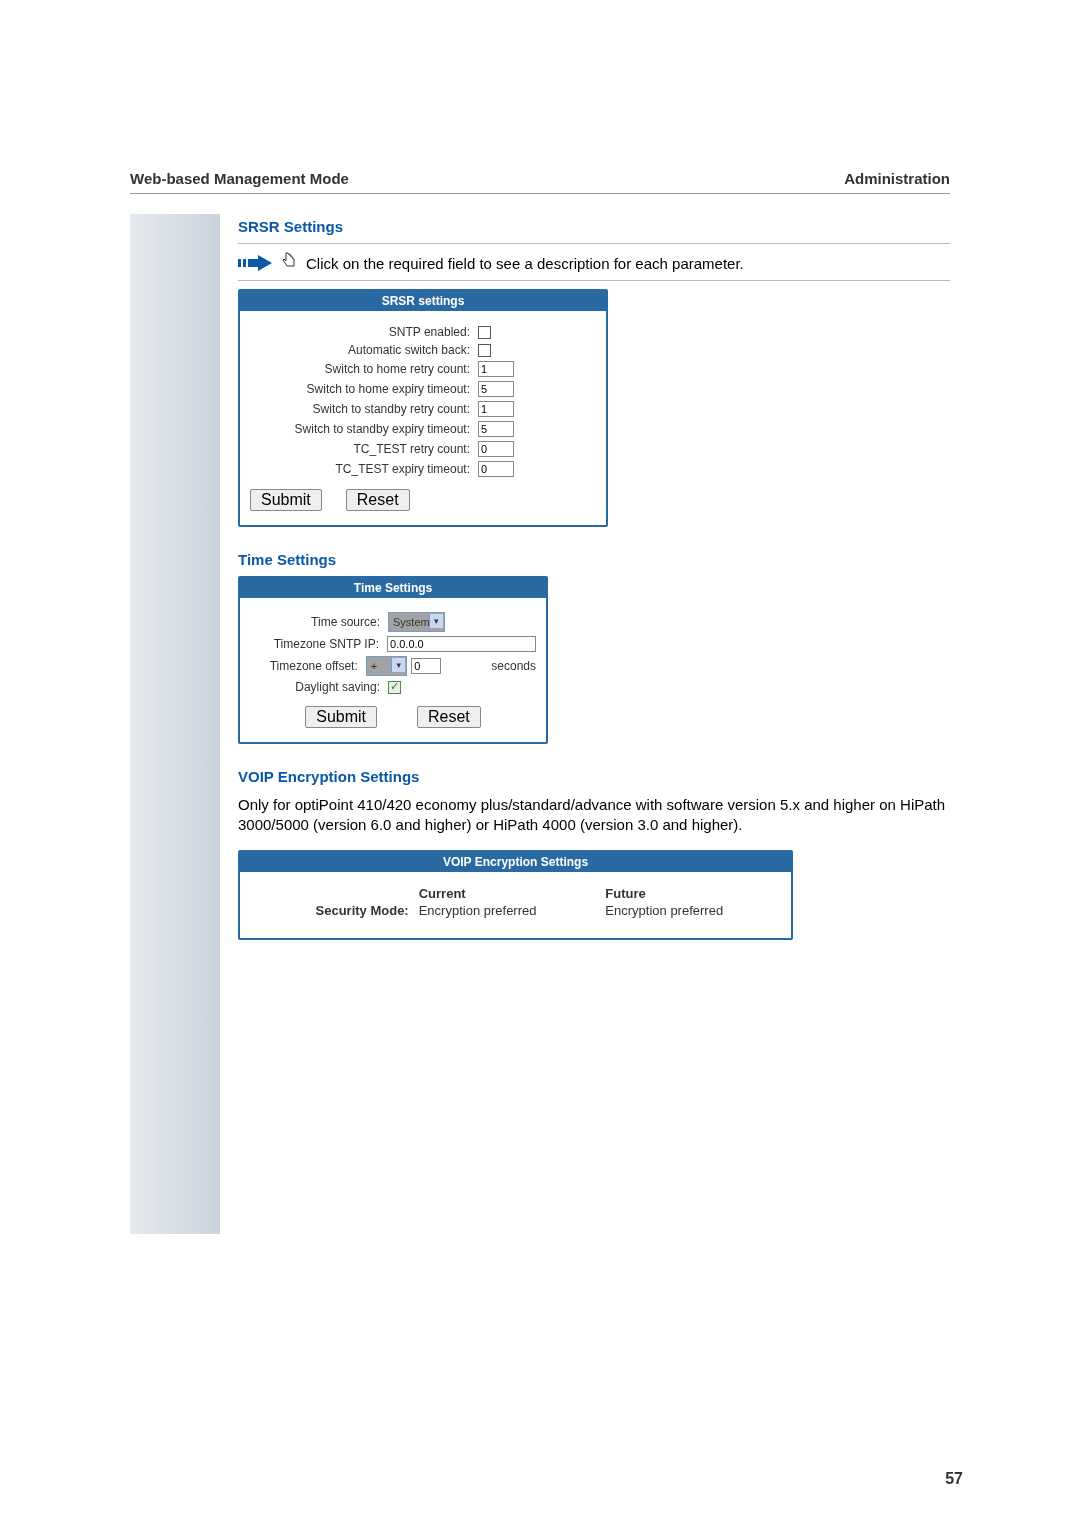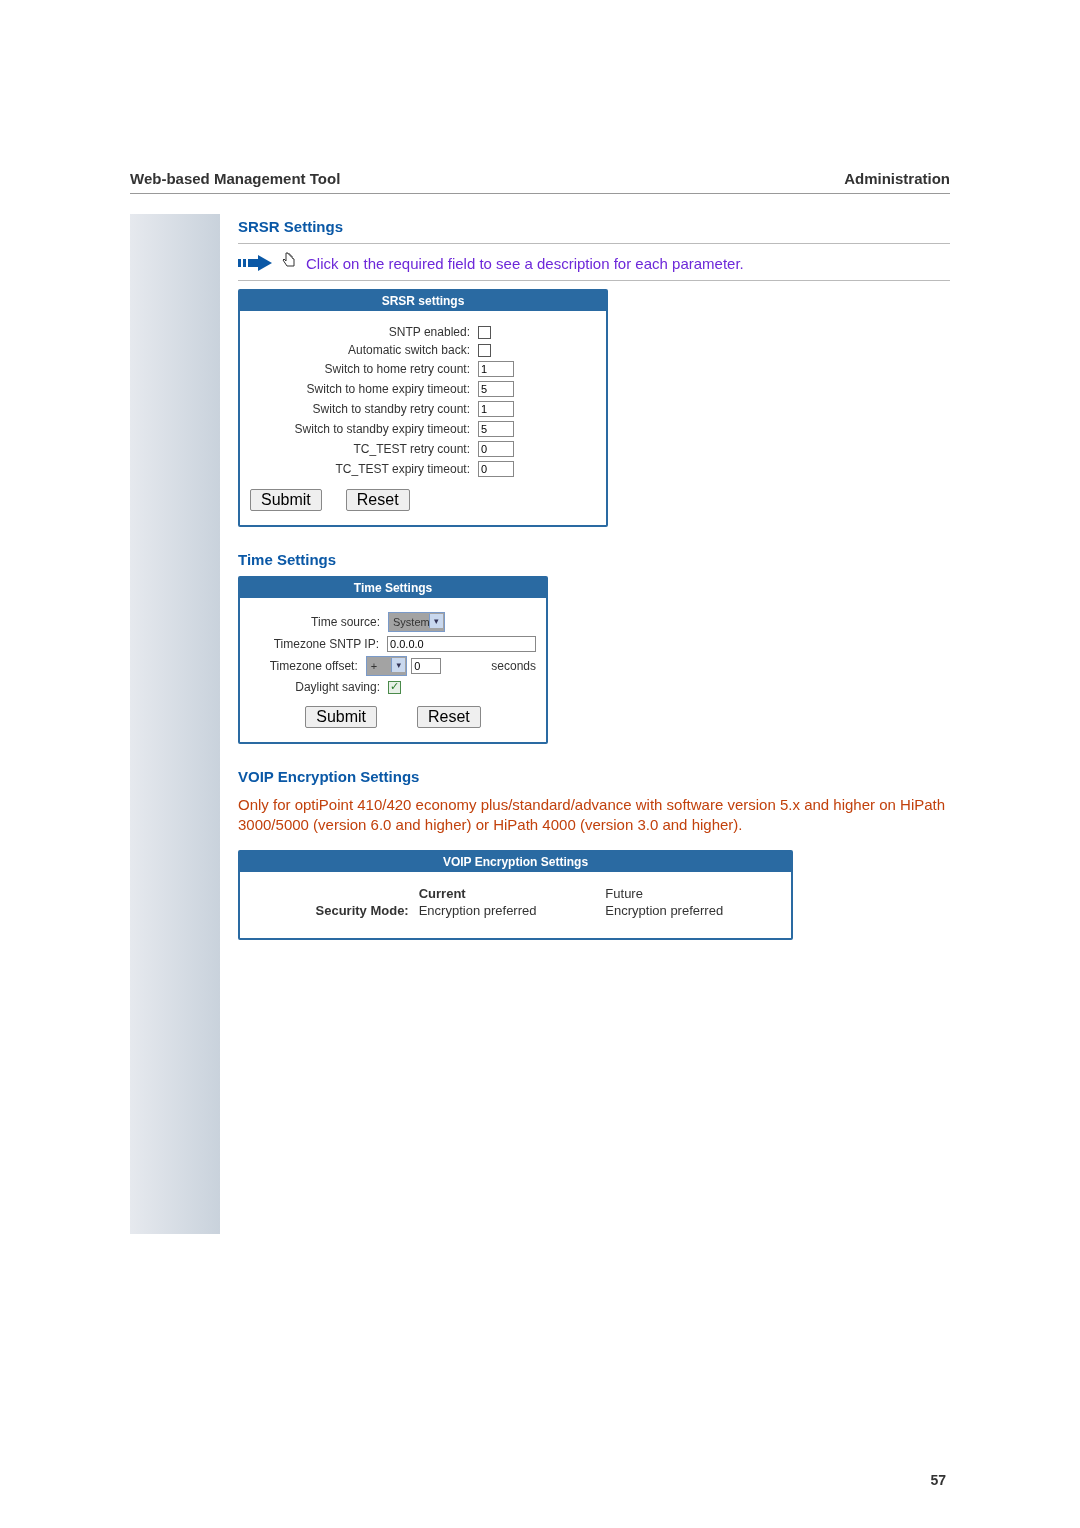--- a/index.html
+++ b/index.html
@@ -56,21 +56,21 @@
     align-items: center;
     gap: 10px;
     margin: 6px 0;
   }
   .arrow-icon svg { display: block; }
   .cursor-icon {
     font-size: 16px;
     position: relative;
     top: -1px;
   }
-  .note-text { font-size: 15px; color: #6d28d9; }
+  .note-text { font-size: 15px; color: #000000; }
   .panel {
     border: 2px solid #2a6aa2;
     border-radius: 2px;
     box-sizing: border-box;
   }
   .panel-title {
     background: #2a6aa2;
     color: #fff;
     font-weight: bold;
     font-size: 12px;
@@ -162,37 +162,37 @@
     align-items: center;
     justify-content: center;
     font-size: 9px;
     color: #335;
   }
   .voip-body { padding: 12px 16px 18px 16px; font-size: 13px; }
   .voip-row { display: flex; margin: 2px 0; }
   .voip-label { width: 180px; text-align: right; padding-right: 10px; font-weight: bold; }
   .voip-c1 { width: 220px; }
   .voip-c2 { width: 200px; }
-  .para { font-size: 15px; color: #c2410c; margin: 10px 0 14px 0; line-height: 1.35; }
+  .para { font-size: 15px; color: #000000; margin: 10px 0 14px 0; line-height: 1.35; }
 
   .page-num {
     position: absolute;
     bottom: 40px;
-    right: 134px;
+    right: 117px;
     font-weight: bold;
-    font-size: 14px;
+    font-size: 16px;
   }
   .tz-seconds { font-size: 12px; margin-left: 50px; }
 </style>
 </head>
 <body>
 
 <div class="page">
   <div class="header-row">
-    <span>Web-based Management Tool</span>
+    <span>Web-based Management Mode</span>
     <span>Administration</span>
   </div>
 
   <div class="content">
     <div class="left-band"></div>
 
     <div class="main-col">
 
       <div class="section-title">SRSR Settings</div>
       <hr class="hr-light">
@@ -294,21 +294,21 @@
 
       <div class="section-title" style="margin-top:24px">VOIP Encryption Settings</div>
       <div class="para">Only for optiPoint 410/420 economy plus/standard/advance with software version 5.x and higher on HiPath 3000/5000 (version 6.0 and higher) or HiPath 4000 (version 3.0 and higher).</div>
 
       <div class="panel voip">
         <div class="panel-title">VOIP Encryption Settings</div>
         <div class="voip-body">
           <div class="voip-row">
             <div class="voip-label"></div>
             <div class="voip-c1" style="font-weight:bold">Current</div>
-            <div class="voip-c2" style="font-weight:normal">Future</div>
+            <div class="voip-c2" style="font-weight:bold">Future</div>
           </div>
           <div class="voip-row">
             <div class="voip-label">Security Mode:</div>
             <div class="voip-c1">Encryption preferred</div>
             <div class="voip-c2">Encryption preferred</div>
           </div>
         </div>
       </div>
 
     </div>

